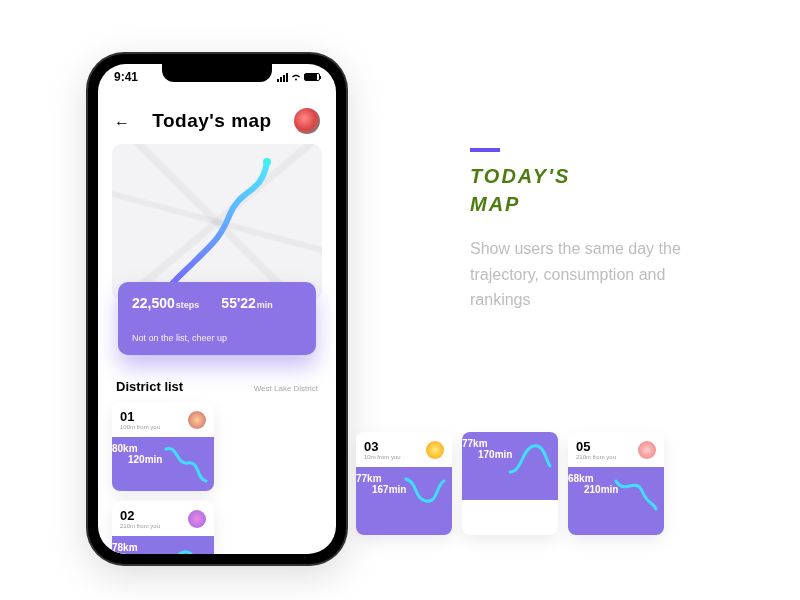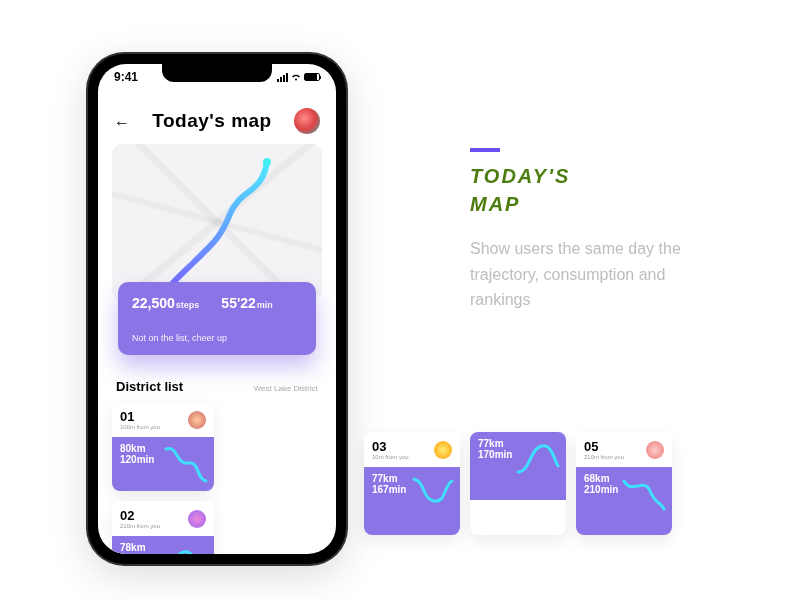--- a/index.html
+++ b/index.html
@@ -91,28 +91,28 @@
   border-radius: 8px;
   overflow: hidden;
   box-shadow: 0 6px 16px rgba(0,0,0,.08);
   background: #fff;
 }
 .dist-top { padding: 7px 8px; display: flex; align-items: center; gap: 6px; }
 .rank { font-size: 13px; font-weight: 700; }
 .dist-meta { font-size: 6px; color: #999; }
 .mini-av { width: 18px; height: 18px; border-radius: 50%; margin-left: auto; }
 .av1{background:radial-gradient(circle,#fc9,#c66)}.av2{background:radial-gradient(circle,#e8d,#96e)}.av3{background:radial-gradient(circle,#fe7,#f90)}.av4{background:radial-gradient(circle,#b8e,#64c)}.av5{background:radial-gradient(circle,#fcc,#e77)}
-.dist-bot { background: #8b74e6; height: 54px; position: relative; color: #fff; padding: 6px 8px; }
+.dist-bot { background: #8b74e6; height: 54px; position: relative; color: #fff; padding: 6px 0; }
 .dist-km { font-size: 10px; font-weight: 700; }
-.dist-min { font-size: 10px; font-weight: 700; }
+.dist-min { font-size: 10px; font-weight: 700; margin-left: 16px; }
 .squig { position:absolute; right:4px; top:4px; width:52px; height:46px; }
 
 .overflow-cards {
   position: absolute;
-  left: 364px;
+  left: 356px;
   top: 432px;
   display: flex;
   gap: 10px;
 }
 .overflow-cards .dist-card { width: 96px; }
 .overflow-cards .dist-bot { height: 68px; }
 
 .promo {
   position: absolute;
   left: 470px; top: 148px;

